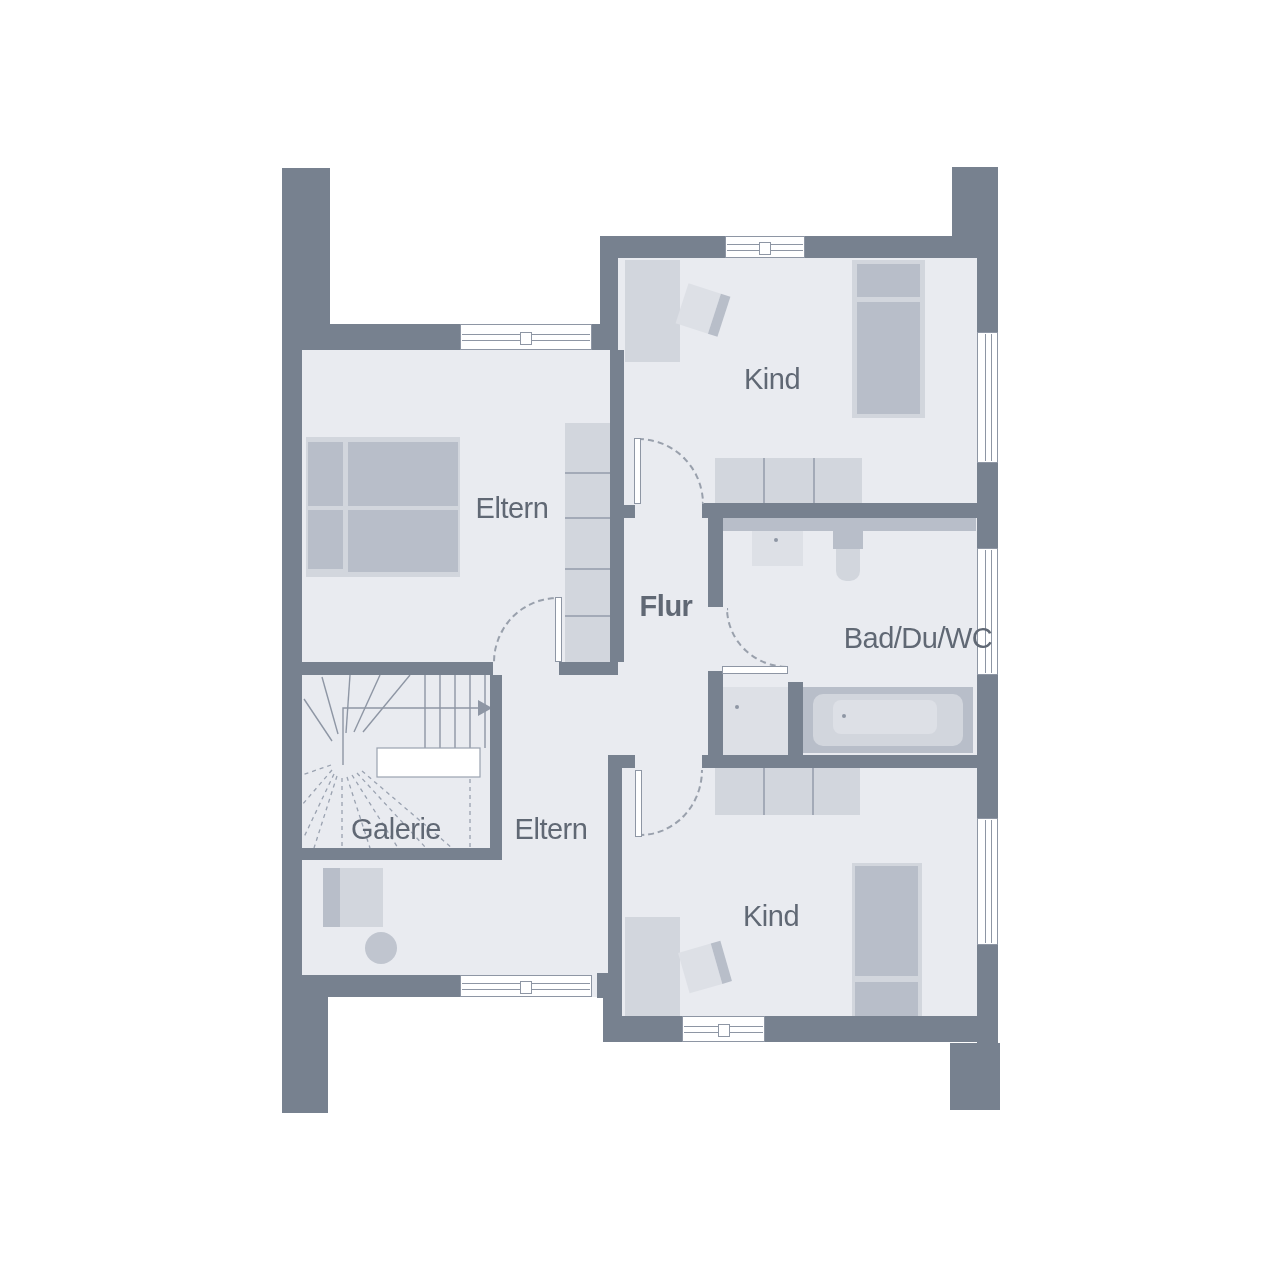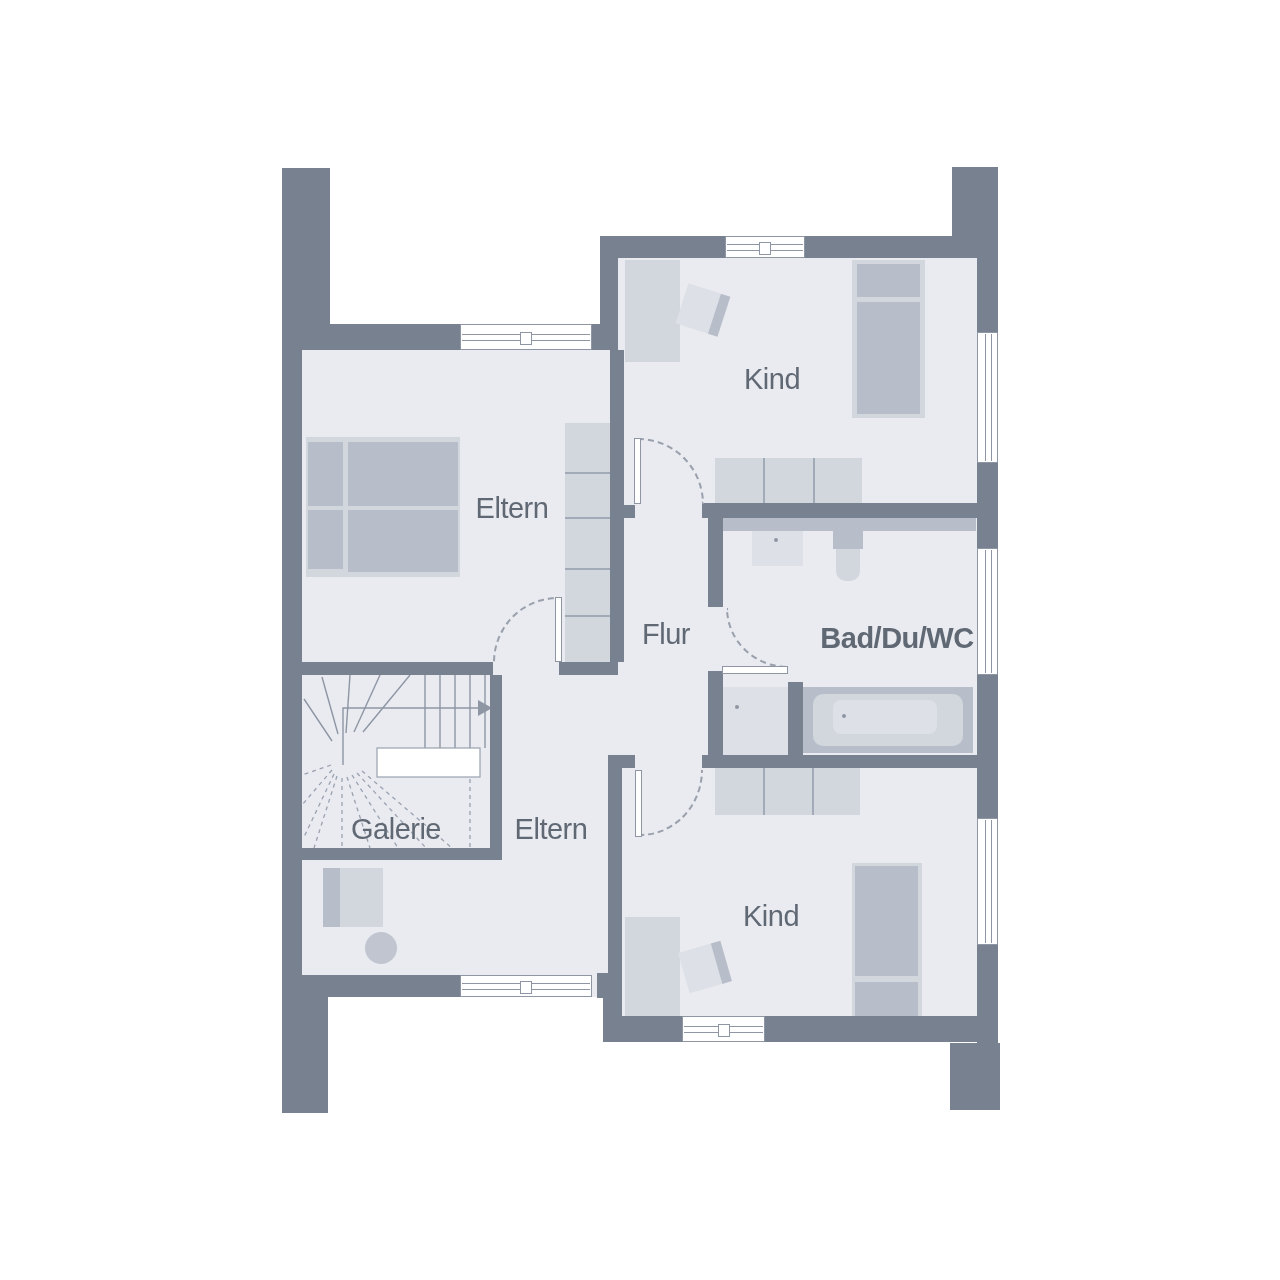--- a/index.html
+++ b/index.html
@@ -178,19 +178,19 @@
   <div class="abs leaf" style="left:634px;top:438px;width:7px;height:66px;"></div>
 
   <div class="abs arc arc-br" style="left:640px;top:770px;width:63px;height:66px;"></div>
   <div class="abs leaf" style="left:635px;top:770px;width:7px;height:67px;"></div>
 
   <div class="abs arc arc-bl" style="left:726px;top:608px;width:62px;height:60px;"></div>
   <div class="abs leaf" style="left:722px;top:666px;width:66px;height:8px;"></div>
 
   <div class="room-label" style="left:772px;top:379px;">Kind</div>
   <div class="room-label" style="left:512px;top:508px;">Eltern</div>
-  <div class="room-label" style="left:666px;top:634px;">Flur</div>
-  <div class="room-label" style="left:897px;top:638px;font-weight:bold;">Bad/Du/WC</div>
+  <div class="room-label" style="left:666px;top:606px;font-weight:bold;">Flur</div>
+  <div class="room-label" style="left:918px;top:638px;">Bad/Du/WC</div>
   <div class="room-label" style="left:396px;top:829px;">Galerie</div>
   <div class="room-label" style="left:551px;top:829px;">Eltern</div>
   <div class="room-label" style="left:771px;top:916px;">Kind</div>
 
 </div>
 
 </body></html>

